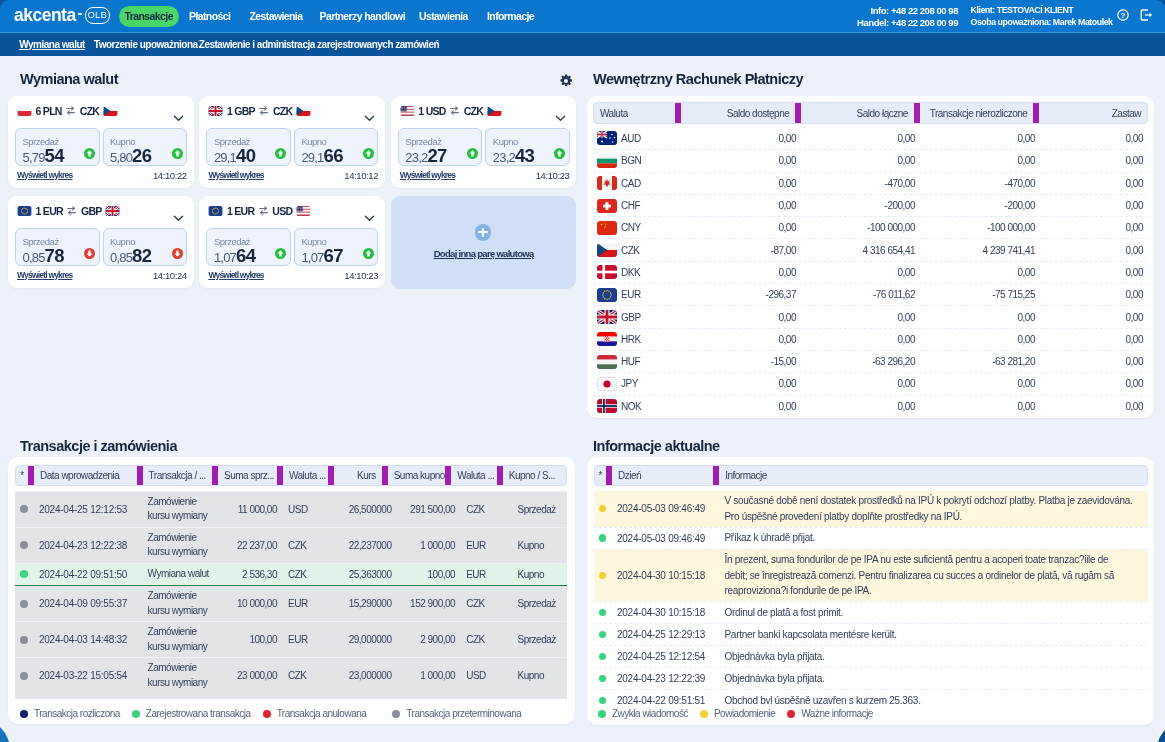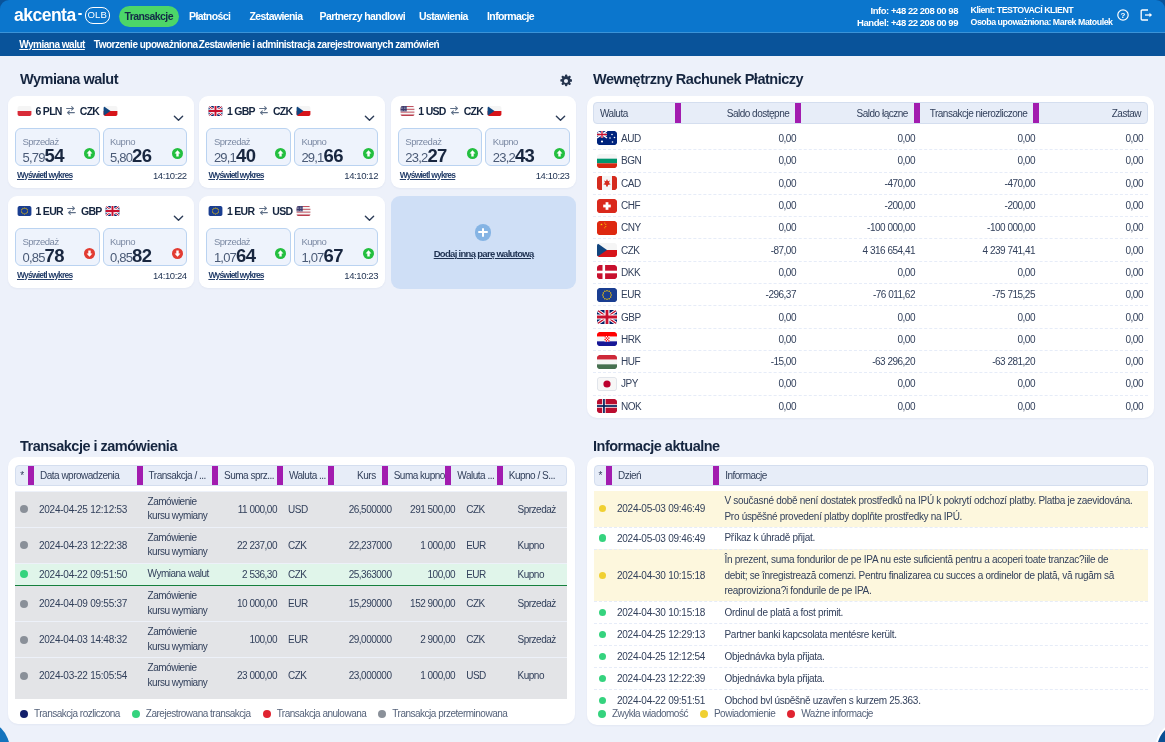--- a/index.html
+++ b/index.html
@@ -850,21 +850,21 @@
         <div class="c" style="width:55.2px;">Kupno</div>
       </div>
 <div style="height:6px;background:#e3e4e7;"></div>
 </div>
 <div class="legend" style="left:12px;top:251px;">
       <span class="dot" style="background:#131f6b;"></span>
       <span style="margin-right:12px;">Transakcja rozliczona</span>
       <span class="dot" style="background:#35d37e;"></span>
       <span style="margin-right:12px;">Zarejestrowana transakcja</span>
       <span class="dot" style="background:#e02330;"></span>
-      <span style="margin-right:12px;">Transakcja anulowana</span>
+      <span style="margin-right:26px;">Transakcja anulowana</span>
       <span class="dot" style="background:#8a9099;"></span>
       <span>Transakcja przeterminowana</span>
     </div>
 </div>
 <div class="panel" style="left:587px;top:457px;width:567px;height:268px;">
 <div class="thead" style="left:6.5px;top:7.5px;width:554.5px;height:21.5px;">
       <div class="c" style="width:17.5px;justify-content:center;padding:0 2px;">*</div>
       <div class="c" style="width:107.5px;">Dzień</div>
       <div class="c" style="width:429.5px;">Informacje</div>
     </div>

